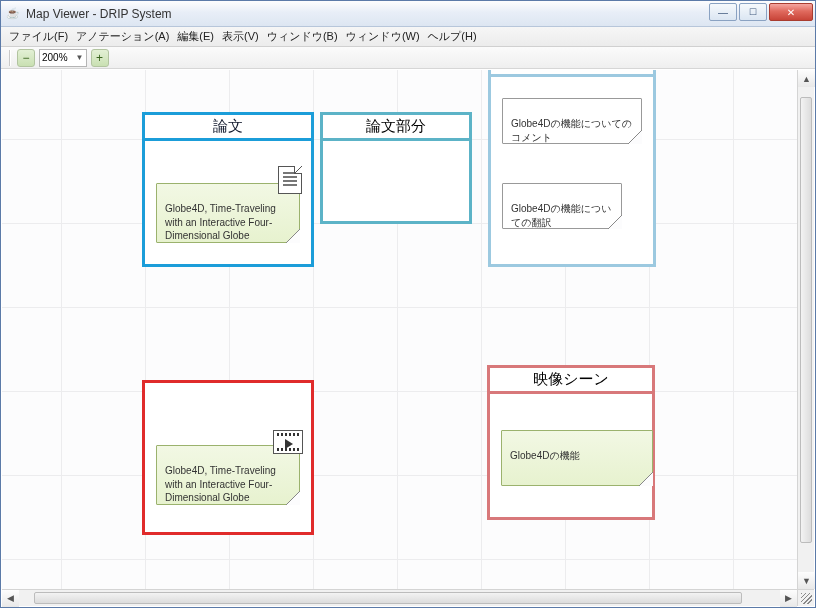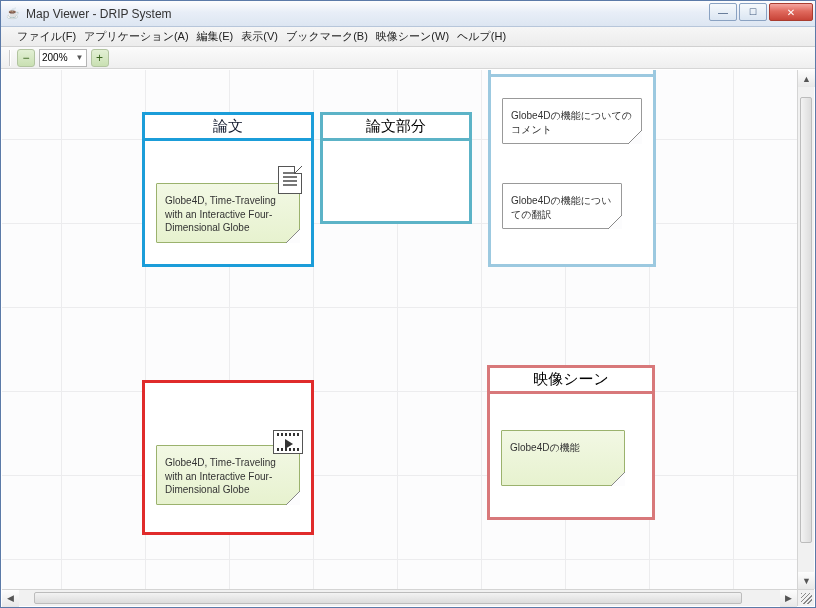--- a/index.html
+++ b/index.html
@@ -5,21 +5,21 @@
 *{box-sizing:border-box;margin:0;padding:0;font-family:"MS PGothic","Meiryo",sans-serif}
 body{width:816px;height:608px;background:#ececec;overflow:hidden;position:relative}
 .outer-frame{position:absolute;left:0;top:0;right:0;bottom:0;border:1px solid #5b7aa8;background:#fff}
 .titlebar{height:26px;background:linear-gradient(#fdfdfe,#e8eef7 45%,#dde6f2);border-bottom:1px solid #b7c6da;display:flex;align-items:center;padding:0 4px;position:relative}
 .titlebar .icon{width:16px;height:16px;margin-right:5px;display:inline-flex;align-items:center;justify-content:center;font-size:11px;color:#b87333}
 .titlebar .title{font-size:12px;color:#333}
 .win-btns{position:absolute;right:2px;top:2px;display:flex;gap:0}
 .win-btn{width:28px;height:18px;background:linear-gradient(#f6f9fc,#dbe6f2);border:1px solid #8aa2c2;border-radius:2px;margin-left:2px;display:flex;align-items:center;justify-content:center;font-size:10px;color:#415a7e;cursor:default}
 .win-btn.max{font-size:9px}
 .win-btn.close{background:linear-gradient(#f5a6a0,#e06a5e 45%,#c84438);border-color:#a83c30;color:#fff;width:44px}
-.menubar{height:20px;background:linear-gradient(#f6f6f6,#ececec);border-bottom:1px solid #d0d0d0;display:flex;align-items:center;padding:0 16px;font-size:11px;color:#222}
+.menubar{height:20px;background:linear-gradient(#f6f6f6,#ececec);border-bottom:1px solid #d0d0d0;display:flex;align-items:center;padding:0 8px;font-size:11px;color:#222}
 .menubar span{margin-right:8px;cursor:default}
 .toolbar{height:22px;background:linear-gradient(#fbfbfb,#efefef);border-bottom:1px solid #d6d6d6;display:flex;align-items:center;padding:0 6px;gap:4px}
 .tb-sep{width:2px;height:16px;border-left:1px solid #c8c8c8;border-right:1px solid #fff;margin:0 2px}
 .tb-btn{width:18px;height:18px;border:1px solid #b2c4a0;background:linear-gradient(#e3f0d5,#c9e0b2);border-radius:3px;display:flex;align-items:center;justify-content:center;font-size:12px;color:#39631f;cursor:default}
 .tb-btn.minus{background:linear-gradient(#e3f0d5,#c9e0b2)}
 .zoom-sel{height:18px;font-size:10px;border:1px solid #b5b5b5;background:#fff;padding:0 2px;display:flex;align-items:center;gap:8px}
 .zoom-sel .dd{color:#555;font-size:8px}
 .canvas-wrap{position:absolute;left:1px;top:69px;right:1px;bottom:1px;background:#fff}
 .canvas{position:absolute;left:0;top:0;right:17px;bottom:17px;overflow:hidden}
 .grid{position:absolute;inset:0;background-color:#fcfcfd;background-image:linear-gradient(#ececee 1px,transparent 1px),linear-gradient(90deg,#ececee 1px,transparent 1px);background-size:84px 84px;background-position:-25px -15px}
@@ -33,21 +33,21 @@
 .vscroll .thumb{position:absolute;top:2%;height:92%;left:2px;right:2px;background:linear-gradient(90deg,#f3f3f3,#dcdcdc);border:1px solid #bcbcbc;border-radius:2px}
 .corner{position:absolute;right:0;bottom:0;width:17px;height:17px;background:#f1f1f1;border-left:1px solid #d4d4d4;border-top:1px solid #d4d4d4}
 .corner .grip{position:absolute;right:2px;bottom:2px;width:11px;height:11px;background:repeating-linear-gradient(135deg,#888 0 1px,transparent 1px 3px)}
 .group{position:absolute;border:3px solid;background:#fff}
 .group .ghead{height:26px;border-bottom:3px solid;display:flex;align-items:center;justify-content:center;font-size:15px;font-weight:400;padding:0 8px;text-align:center}
 .g-blue{border-color:#1b9dd9}.g-blue .ghead{border-color:#1b9dd9;color:#0f172a}
 .g-teal{border-color:#5cb3c7}.g-teal .ghead{border-color:#5cb3c7}
 .g-ltblue{border-color:#9cc9e0}.g-ltblue .ghead{border-color:#9cc9e0;height:44px;font-size:14px;line-height:1.3}
 .g-red{border-color:#e02b2b}.g-red .ghead{border-color:#e02b2b}
 .g-pink{border-color:#d8787a}.g-pink .ghead{border-color:#d8787a}
-.node{position:absolute;border:1px solid #8aa05a;background:#fafdf2;font-size:10px;color:#333;padding:10px 8px;line-height:1.35;border-radius:1px}
+.node{position:absolute;border:1px solid #8aa05a;background:#fafdf2;font-size:10px;color:#333;padding:18px 8px;line-height:1.35;border-radius:1px}
 .node.green{background:linear-gradient(#f2f8e4,#e7f2cf);border-color:#9bb26d}
 .node.white{background:#fff;border-color:#999}
 .node .corner-cut{position:absolute;right:-1px;bottom:-1px;width:14px;height:14px;background:linear-gradient(135deg,transparent 48%,#888 49% 51%,#fcfcfd 52%)}
 .doc-ico,.film-ico{position:absolute;width:24px;height:28px;background:#fff;border:1px solid #555;top:-18px;right:-3px}
 .doc-ico::before{content:"";position:absolute;top:5px;left:4px;right:4px;height:2px;background:#777;box-shadow:0 4px 0 #777,0 8px 0 #777,0 12px 0 #777}
 .doc-ico .fold{position:absolute;top:-1px;right:-1px;width:8px;height:8px;background:linear-gradient(135deg,#fff 48%,#555 49% 52%,#fff 53%);border-left:1px solid #555;border-bottom:1px solid #555}
 .film-ico{width:30px;height:24px;top:-16px;right:-4px;background:#fff}
 .film-ico::before{content:"";position:absolute;top:2px;left:3px;right:3px;height:3px;background:repeating-linear-gradient(90deg,#333 0 2px,#fff 2px 4px)}
 .film-ico::after{content:"";position:absolute;bottom:2px;left:3px;right:3px;height:3px;background:repeating-linear-gradient(90deg,#333 0 2px,#fff 2px 4px)}
 .film-ico .play{position:absolute;left:11px;top:8px;width:0;height:0;border-left:8px solid #333;border-top:5px solid transparent;border-bottom:5px solid transparent}
@@ -63,25 +63,25 @@
     <span class="title">Map Viewer - DRIP System</span>
     <div class="win-btns">
       <div class="win-btn">—</div>
       <div class="win-btn max">☐</div>
       <div class="win-btn close">✕</div>
     </div>
   </div>
 
   <div class="menubar">
     <span>ファイル(F)</span>
-    <span>アプリケーション(A)</span>
+    <span>アノテーション(A)</span>
     <span>編集(E)</span>
     <span>表示(V)</span>
-    <span>ブックマーク(B)</span>
-    <span>映像シーン(W)</span>
+    <span>ウィンドウ(B)</span>
+    <span>ウィンドウ(W)</span>
     <span>ヘルプ(H)</span>
   </div>
 
   <div class="toolbar">
     <div class="tb-sep"></div>
     <div class="tb-btn minus">−</div>
     <div class="zoom-sel">
       <span>200%</span>
       <span class="dd">▼</span>
     </div>
@@ -137,21 +137,21 @@
           <span>Globe4D, Time-Traveling with an Interactive Four-Dimensional Globe</span>
           <div class="film-ico">
               <div class="play"></div>
             </div>
           <div class="corner-cut"></div>
         </div>
       </div>
 
       <div class="group g-pink" style="left:485px;top:295px;width:168px;height:155px">
         <div class="ghead">映像シーン</div>
-        <div class="node green" style="left:11px;top:62px;width:124px;height:56px">
+        <div class="node green" style="left:11px;top:62px;width:152px;height:56px">
           <span>Globe4Dの機能</span>
           <div class="corner-cut"></div>
         </div>
       </div>
 
     </div>
 
     <div class="vscroll">
       <div class="arr">▲</div>
       <div class="track">

